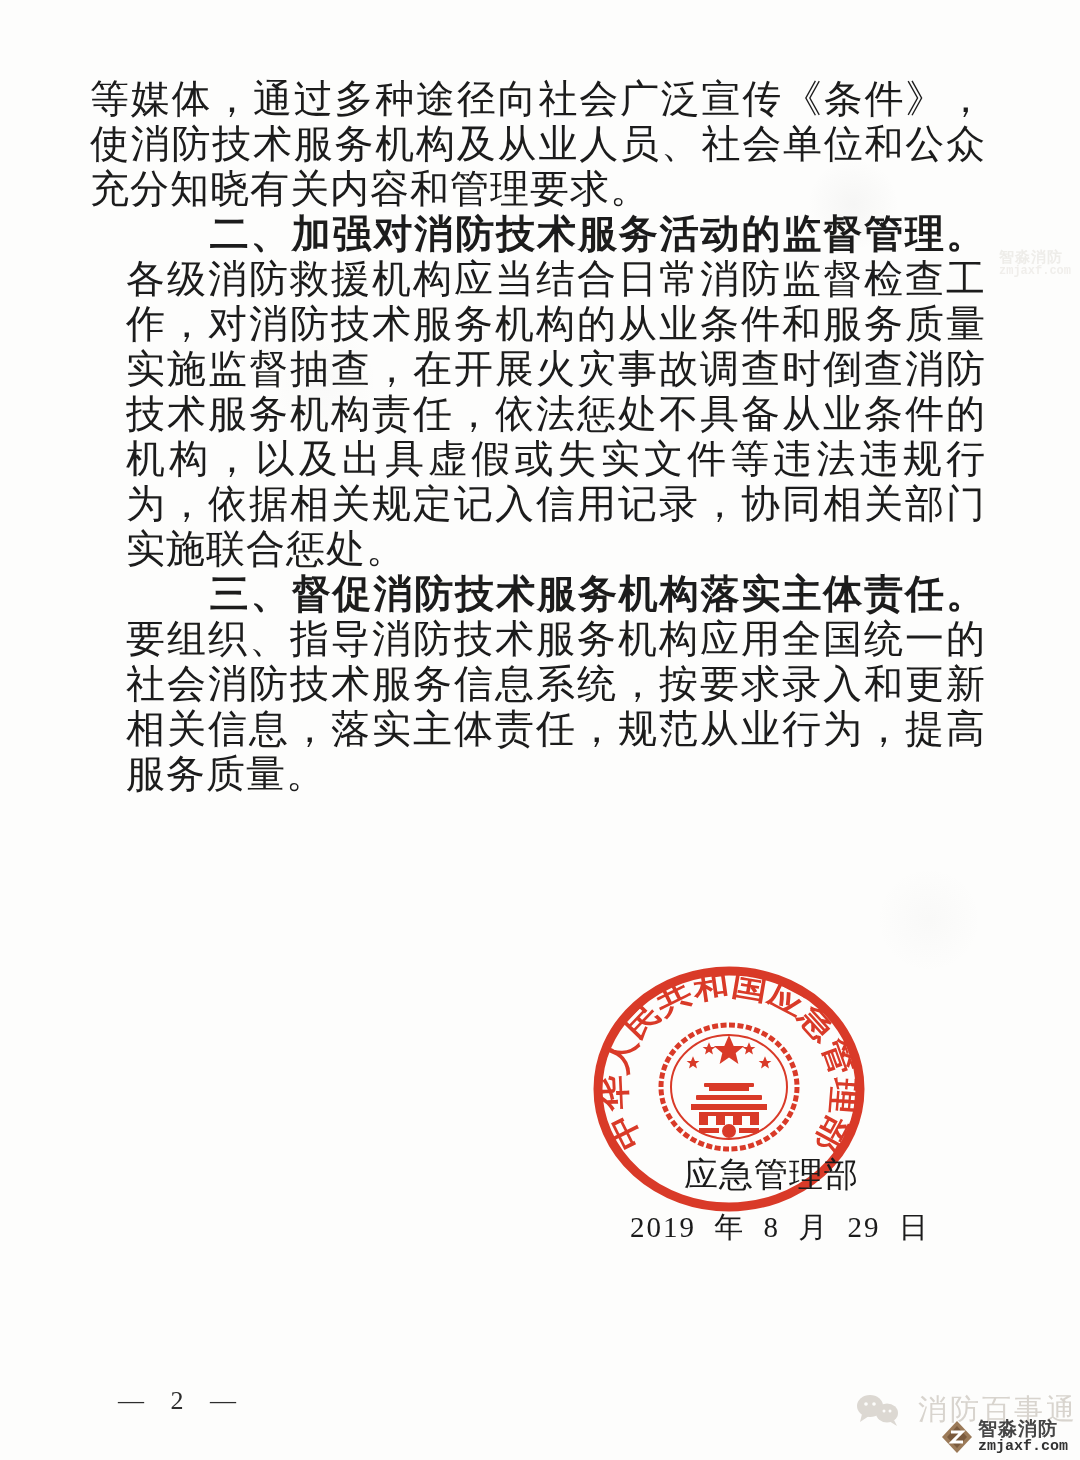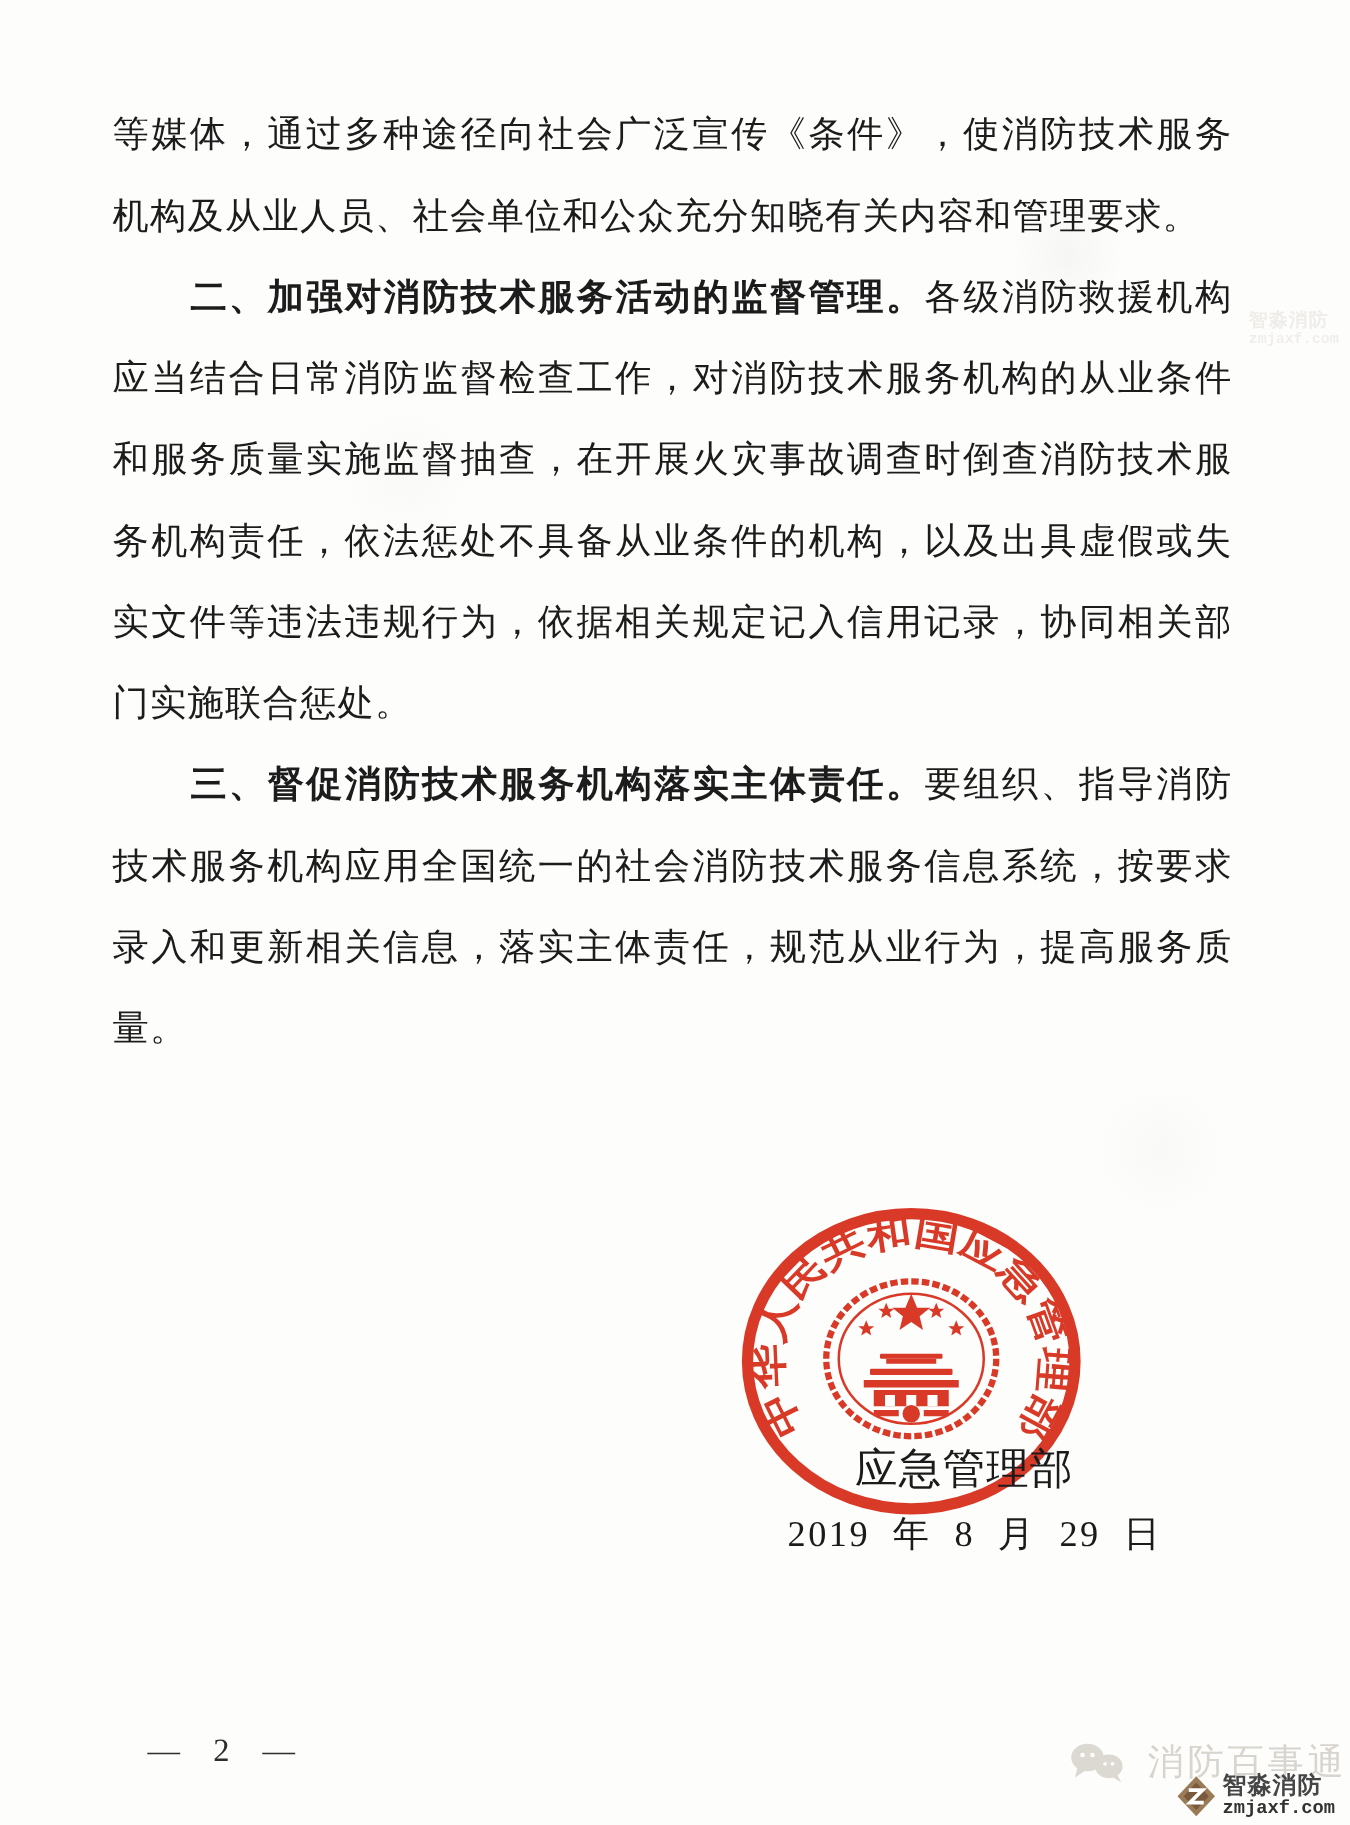--- a/index.html
+++ b/index.html
@@ -20,28 +20,28 @@
     overflow:hidden;
     font-family:"Liberation Serif","DejaVu Serif",serif;
     color:var(--ink);
   }
   .doc-body{
     position:absolute;
     left:90px;top:76px;
     width:896px;
   }
   .para{
-    font-size:29px;
-    line-height:65px;
+    font-size:39px;
+    line-height:45px;
     letter-spacing:1px;
     text-align:justify;
     text-justify:inter-character;
     color:var(--ink);
   }
-  .para.indent{ text-indent:2.15em; }
+  .para.indent{ text-indent:2.15em;margin-left:36px; }
   .para b{
     font-family:"Liberation Sans","DejaVu Sans",sans-serif;
     font-weight:700;
   }
   
   .seal-svg{
     position:absolute;
     left:589px;top:964px;
     width:280px;height:252px;
   }

